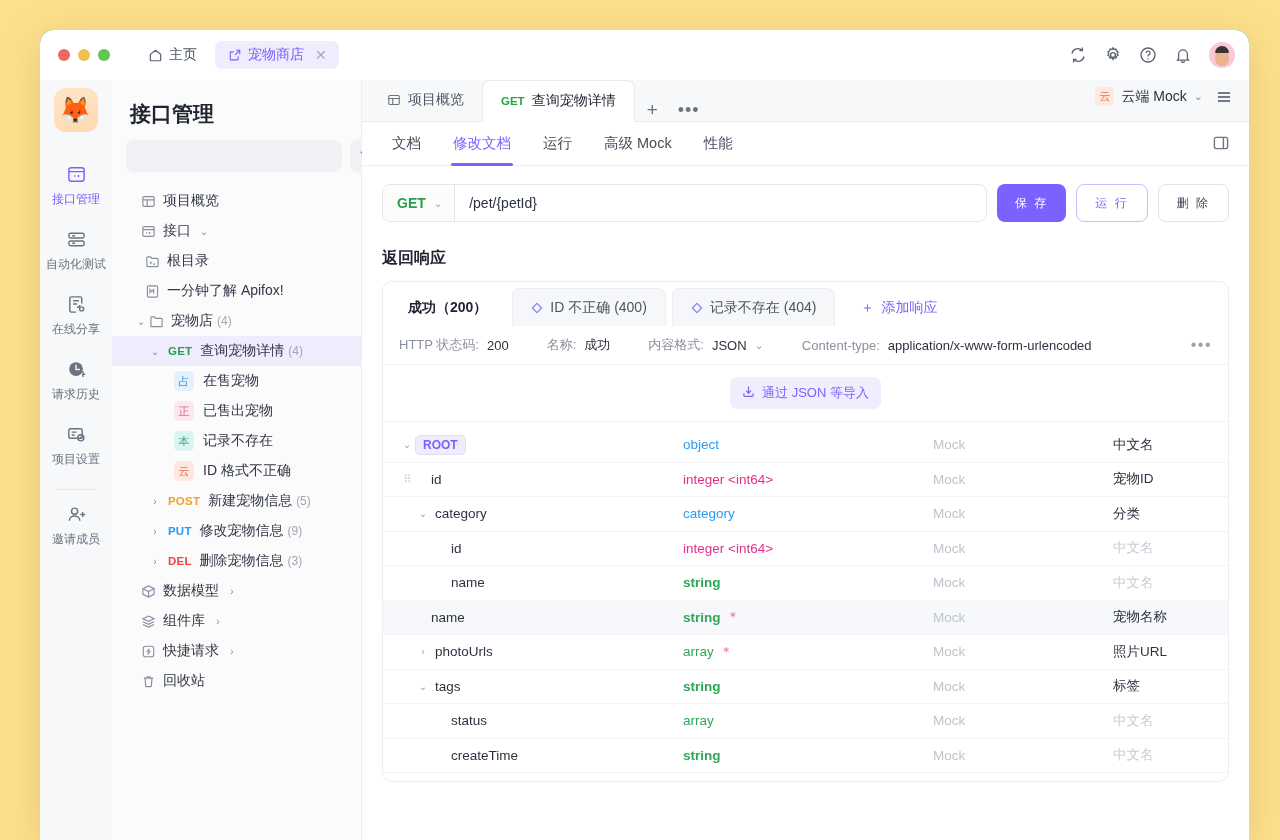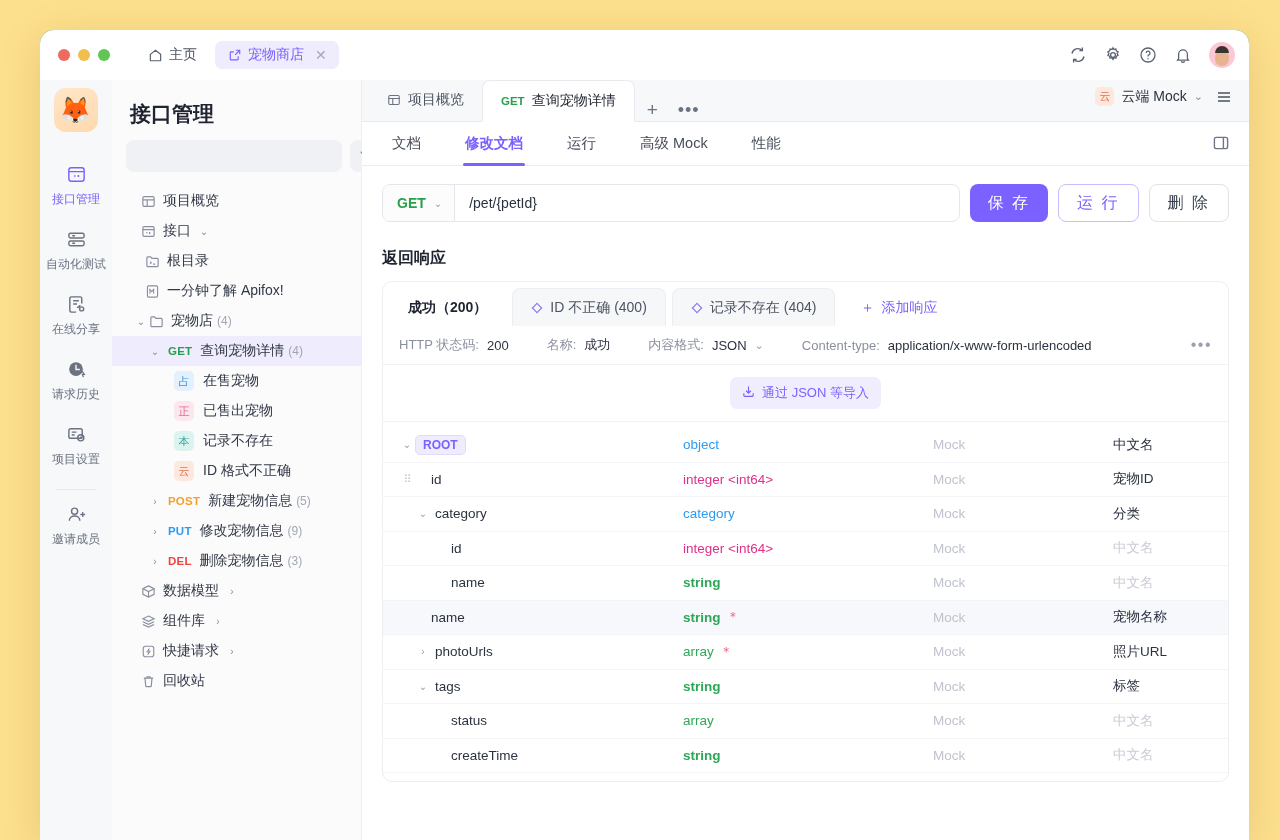--- a/index.html
+++ b/index.html
@@ -153,48 +153,48 @@
   .mt-dots { font-size: 18px; color: #6b7280; padding: 0 8px; letter-spacing: 1px; }
   .mt-right { margin-left: auto; display:flex; align-items:center; gap:12px; padding: 0 16px 8px 0; align-self:center;}
   .mock-pill {
     display:flex; align-items:center; gap:7px; font-size:14px; color:#2b3240;
   }
   .mock-badge { width:19px;height:19px;border-radius:5px; background:#fde8e0;color:#e8714a;font-size:11px;display:flex;align-items:center;justify-content:center;}
   .ham { color:#4a5160; width:18px;height:18px; display:flex;align-items:center;justify-content:center;}
 
   .sub-bar {
     height: 44px; flex: 0 0 44px; display: flex; align-items: center;
-    padding: 0 18px; border-bottom: 1px solid #eceef1; gap: 20px;
+    padding: 0 18px; border-bottom: 1px solid #eceef1; gap: 8px;
   }
   .sub {
     font-size: 14.5px; color: #474d5b; padding: 0 12px; height: 44px;
     display: flex; align-items: center; cursor: pointer; position: relative;
   }
-  .sub.active { color: #7b61ff; font-weight: 700; }
+  .sub.active { color: #7b61ff; font-weight: 400; }
   .sub.active::after {
     content:''; position:absolute; left:10px; right:10px; bottom:0; height:2.5px; background:#7b61ff; border-radius:2px;
   }
   .sub-right { margin-left:auto; color:#6e7586; width:19px;height:19px; display:flex;}
 
   .content { flex: 1; overflow: hidden; padding: 18px 20px 0 20px; background:#fff; }
 
   
   .url-row { display: flex; align-items: center; gap: 10px; }
   .url-box {
     flex: 1; height: 38px; border: 1px solid #e4e6eb; border-radius: 8px;
     display: flex; align-items: center; overflow: hidden; background: #fff;
   }
   .method-sel {
     display:flex; align-items:center; gap:8px; padding: 0 12px 0 14px; height:100%;
     border-right: 1px solid #e4e6eb; font-size:14px; font-weight:700; color:#26a14a;
     background:#fcfcfd;
   }
   .method-sel .cv { color:#9aa0ae; font-size:10px; font-weight:400;}
   .url-val { padding: 0 14px; font-size: 14px; color:#2b3240; }
-  .btn { height: 38px; border-radius: 8px; font-size: 16px; padding: 0 18px;
+  .btn { height: 38px; border-radius: 8px; font-size: 12px; padding: 0 18px;
          display:flex;align-items:center;justify-content:center; cursor:pointer; letter-spacing:2px; }
   .btn-primary { background: #7b61ff; color: #fff; }
   .btn-outline { background: #fff; color: #7b61ff; border: 1px solid #c9bdff; }
   .btn-plain { background: #fff; color: #3a4150; border: 1px solid #e0e2e8; }
 
   .sec-title { font-size: 16px; font-weight: 700; color: #1f2430; margin: 26px 0 12px; }
 
   
   .resp-card { border: 1px solid #eceef1; border-radius: 10px; background:#fff; }
   .resp-tabs { display: flex; align-items: stretch; gap: 6px; padding: 6px 6px 0 6px; background:#fff; border-radius:10px 10px 0 0;}

